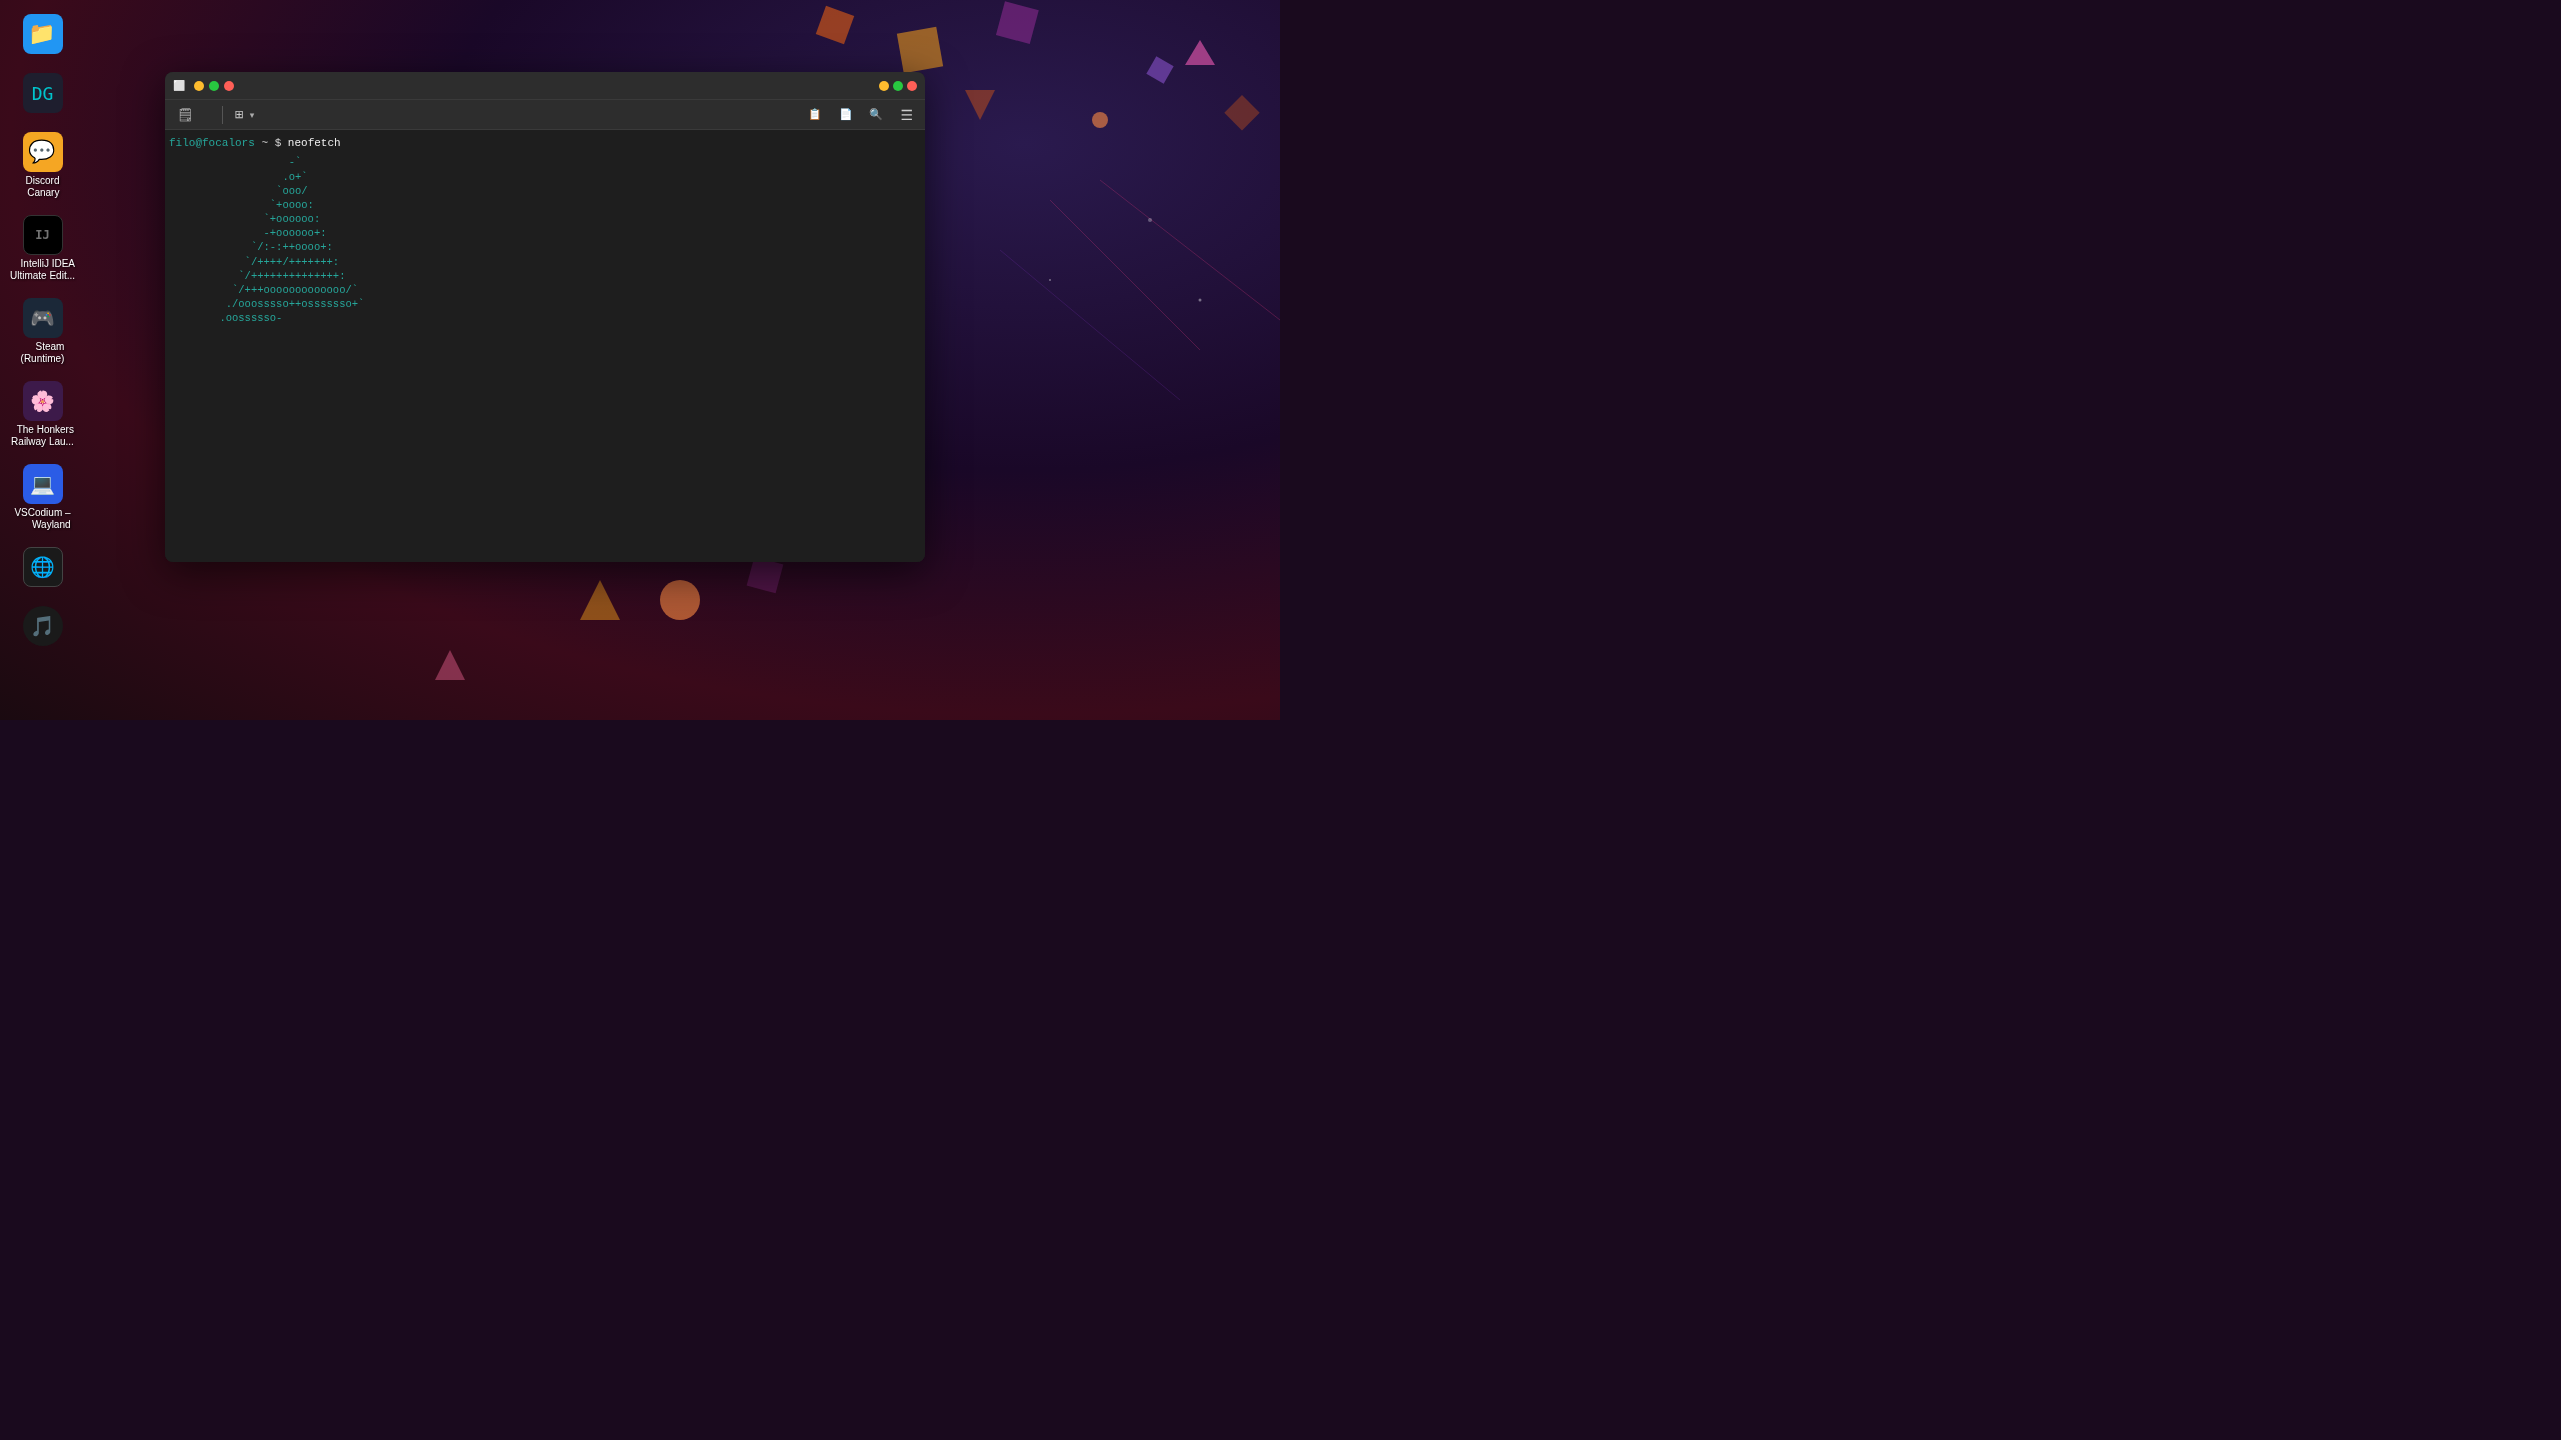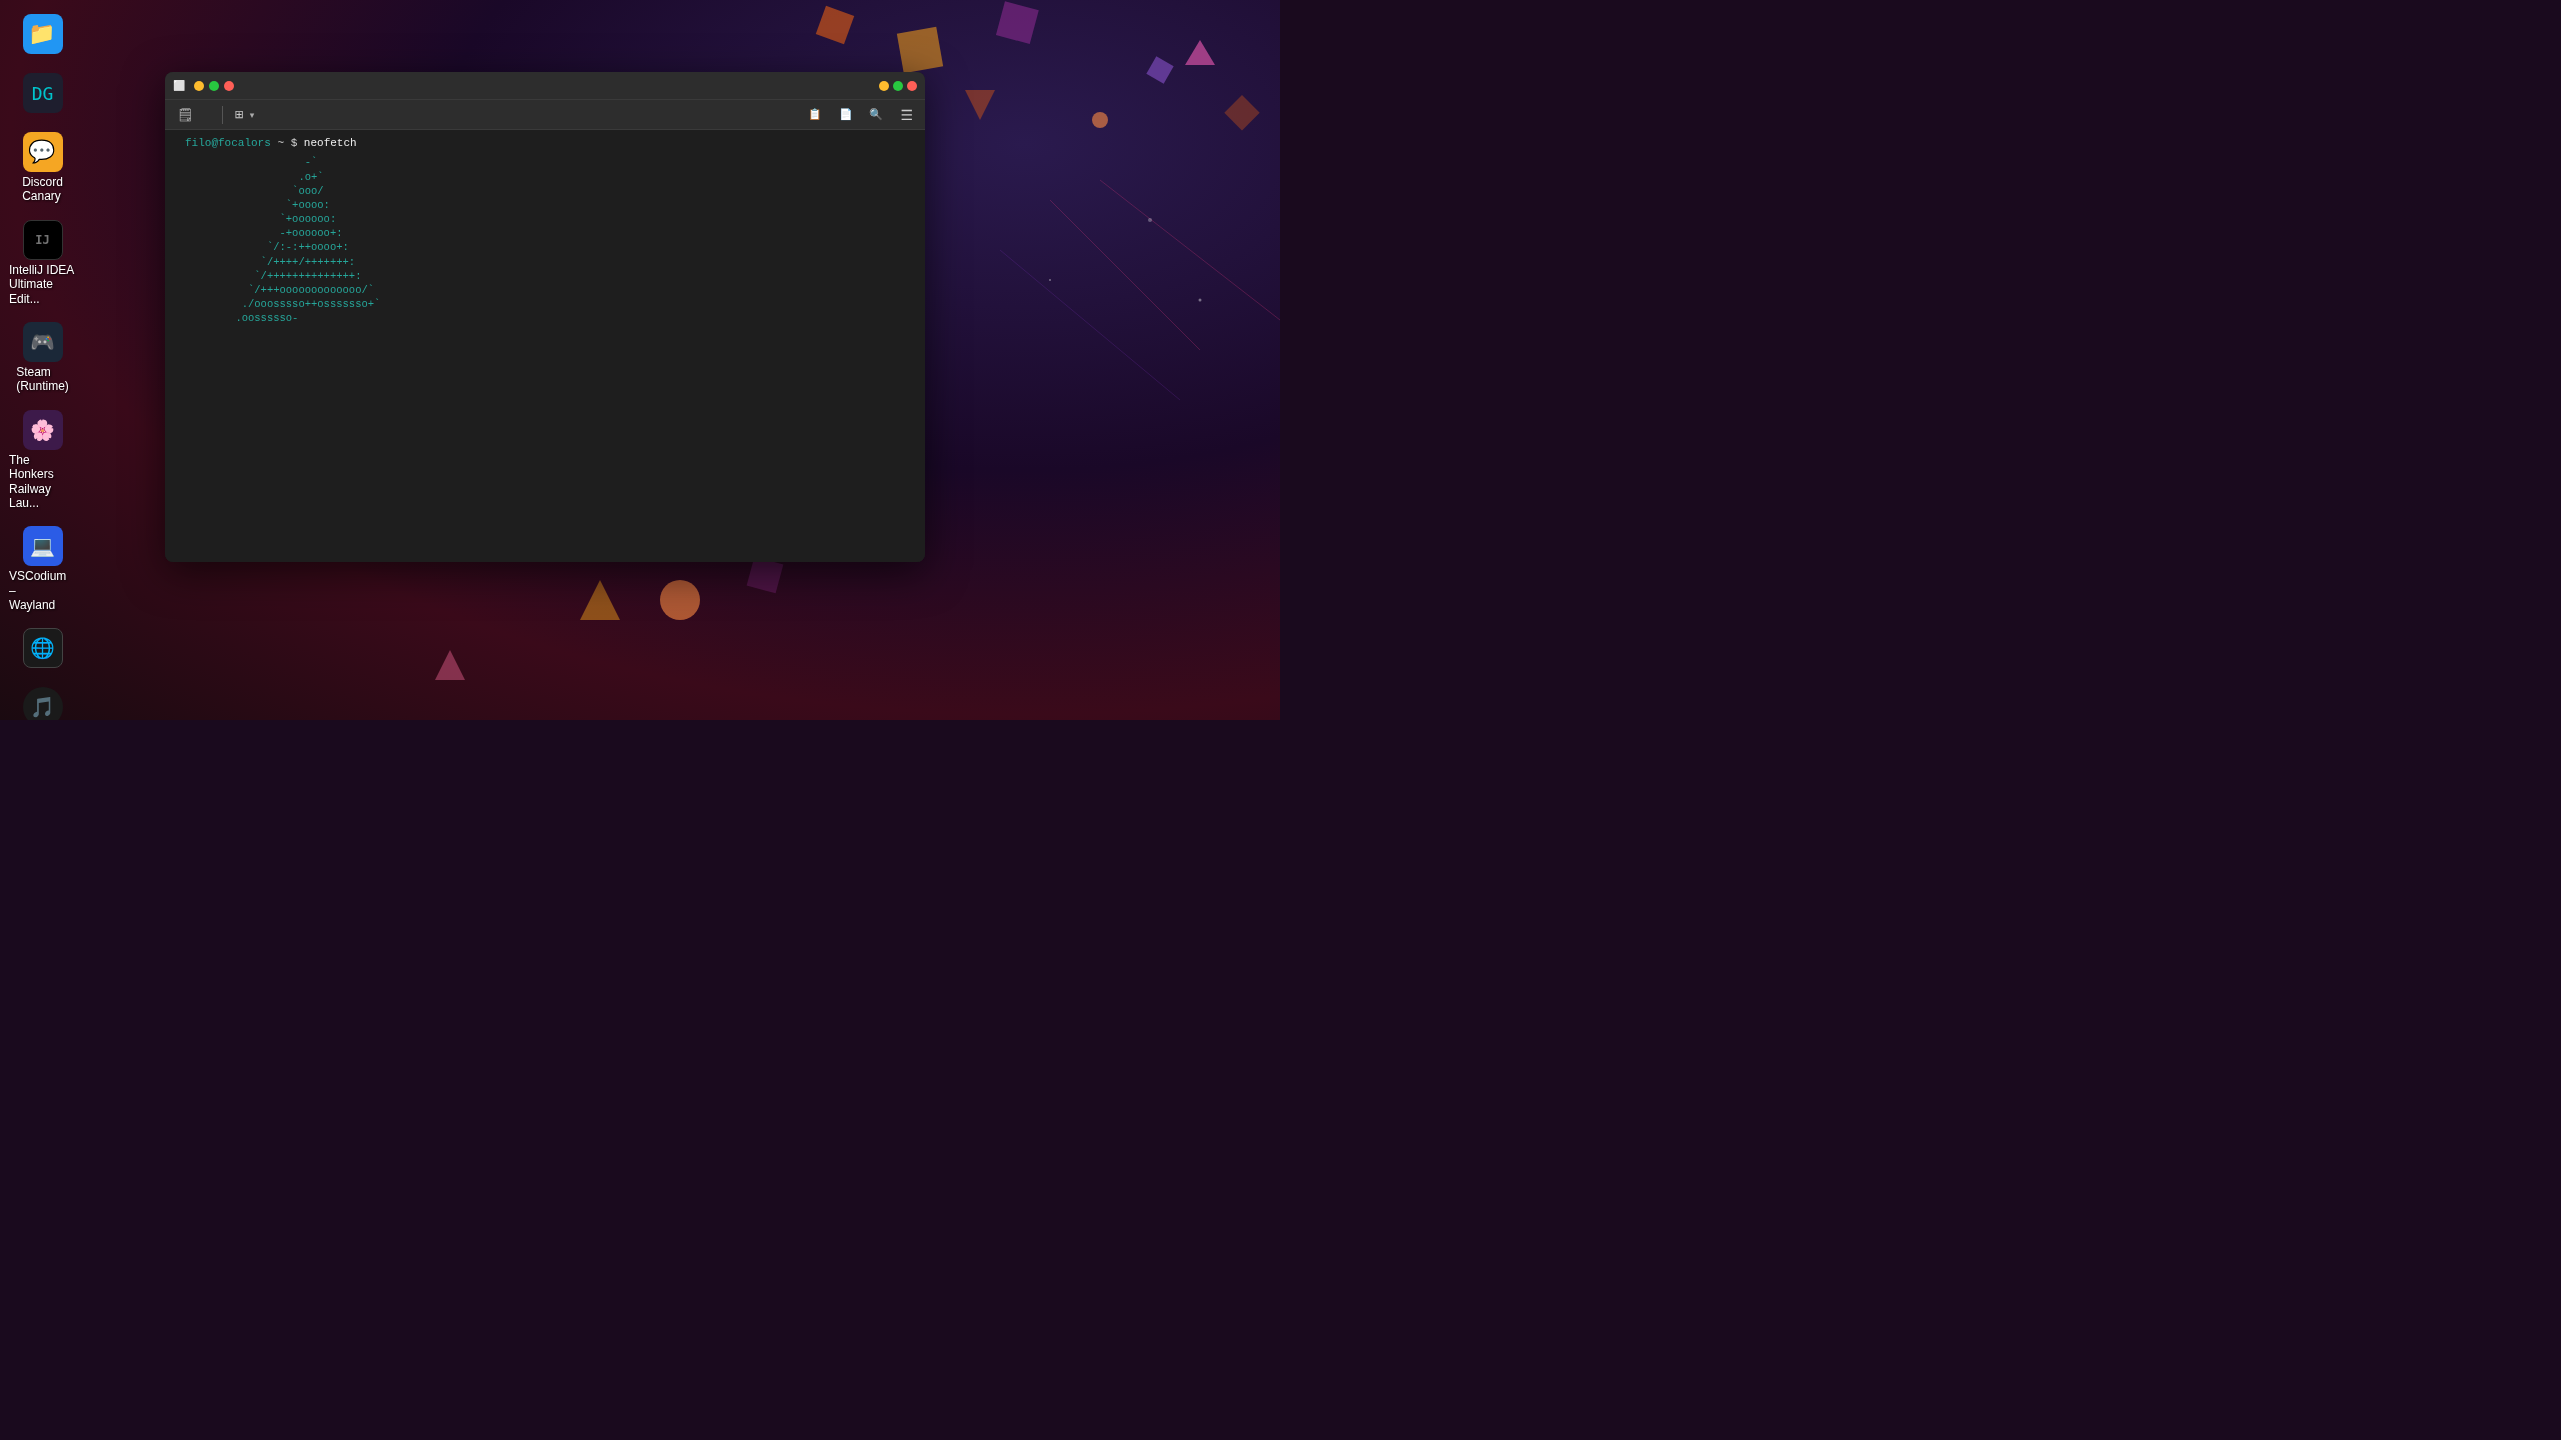--- a/index.html
+++ b/index.html
@@ -47,23 +47,23 @@
       height: 40px;
       border-radius: 8px;
       display: flex;
       align-items: center;
       justify-content: center;
       font-size: 22px;
       margin-bottom: 3px;
     }
 
     .icon-label {
-      font-size: 12px;
+      font-size: 10px;
       color: #fff;
-      text-align: left;
+      text-align: right;
       text-shadow: 1px 1px 2px rgba(0,0,0,0.8);
       line-height: 1.2;
       max-width: 72px;
       word-break: break-word;
     }
 
     
     .icon-dev { background: #2196F3; }
     
     .icon-datagrip { background: #1e1e1e; }
@@ -146,21 +146,21 @@
       margin-left: auto;
       display: flex;
       align-items: center;
       gap: 2px;
     }
 
     
     .konsole-content {
       flex: 1;
       background: #1e1e1e;
-      padding: 6px 20px;
+      padding: 6px 4px;
       overflow: hidden;
       font-family: 'Consolas', 'Courier New', monospace;
       font-size: 11px;
       line-height: 1.4;
       color: #d4d4d4;
     }
 
     
     .neofetch-container {
       display: flex;

